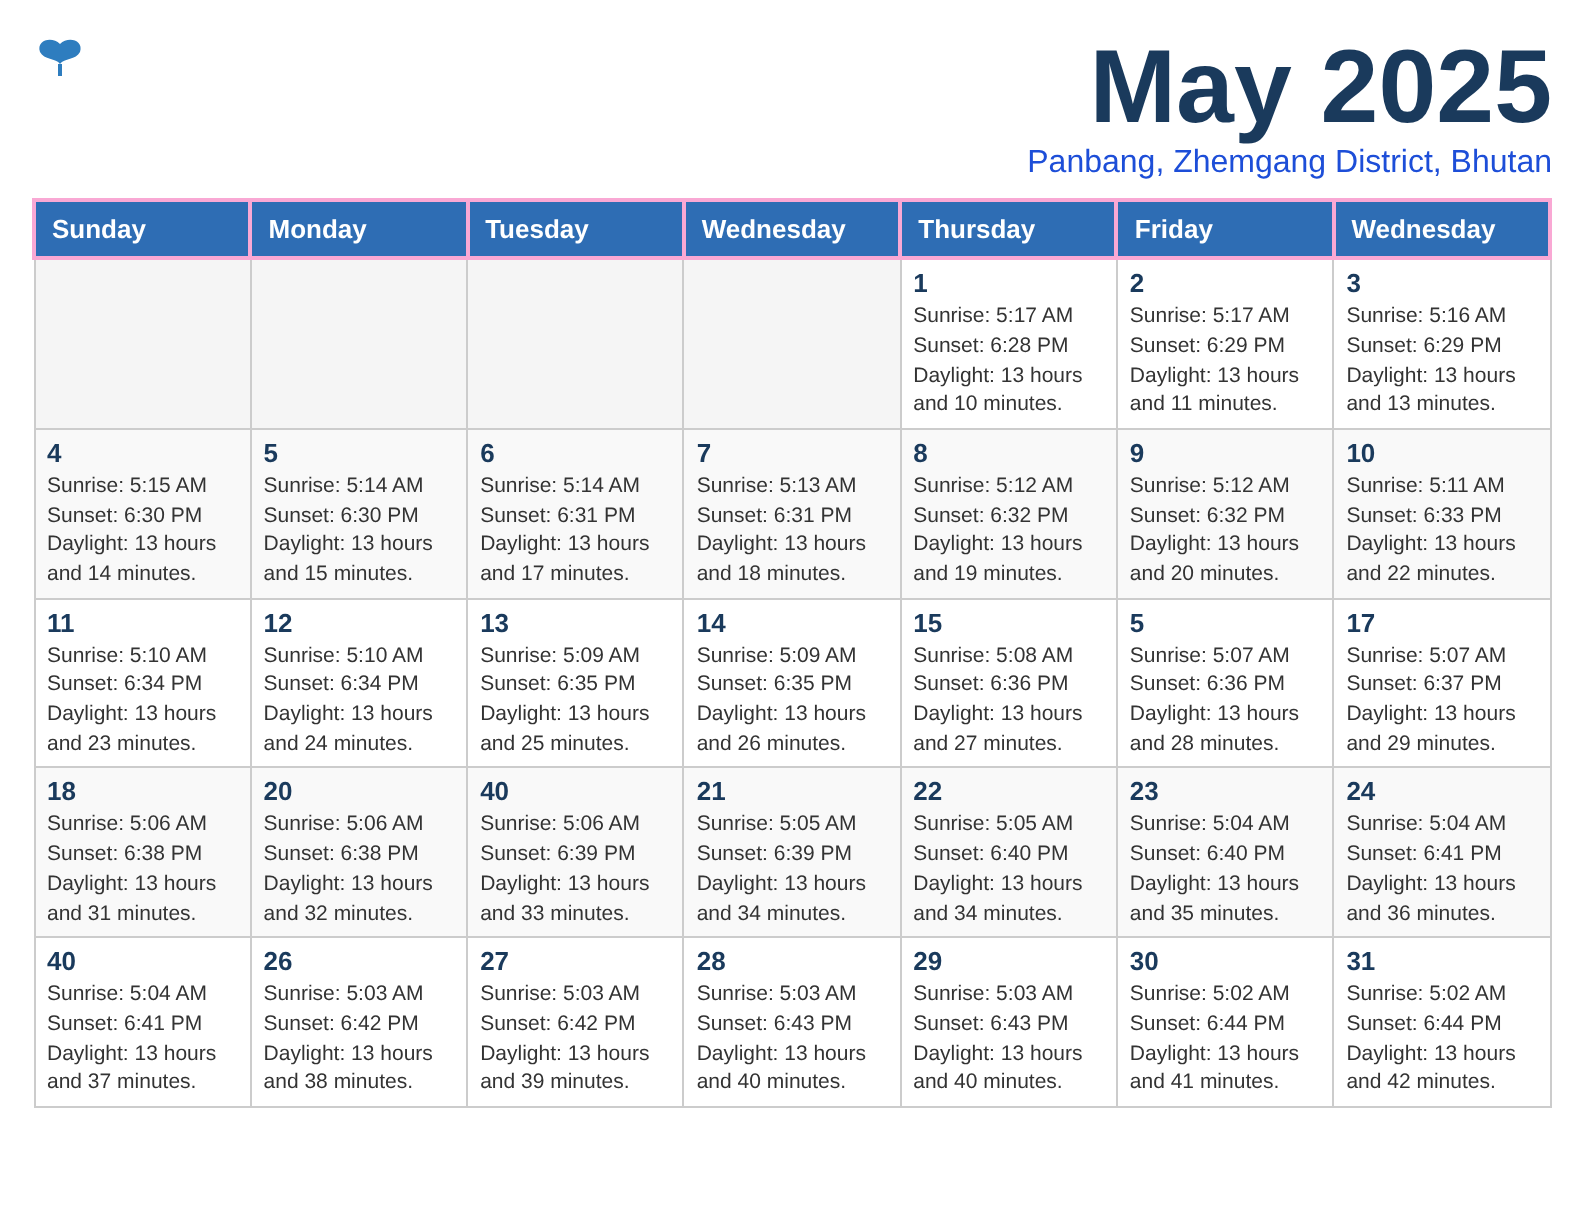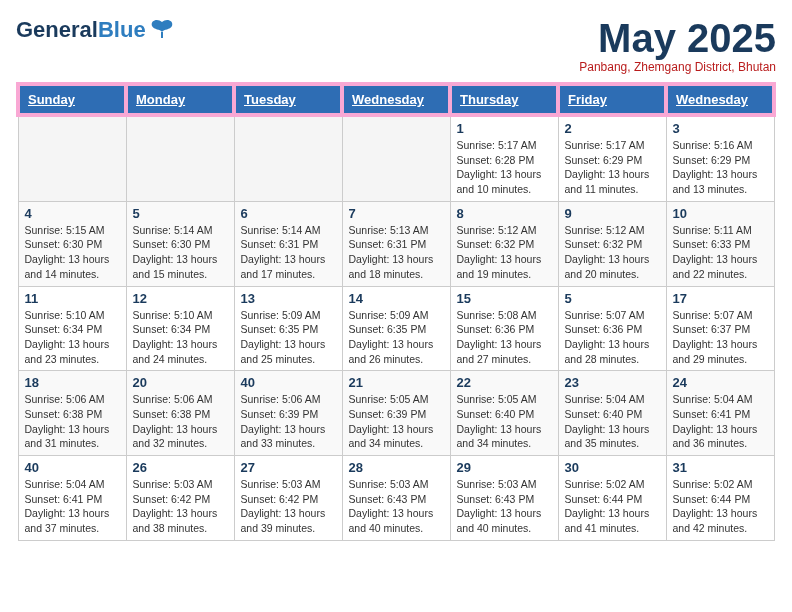--- a/index.html
+++ b/index.html
@@ -18,44 +18,43 @@
     }
     .logo {
       display: flex;
       flex-direction: column;
       align-items: flex-start;
     }
     .title-area {
       text-align: right;
     }
     .month-title {
-      font-size: 40px;
+      font-size: 52px;
       font-weight: bold;
       color: #1a3a5c;
       line-height: 1.1;
     }
     .location-title {
-      font-size: 12px;
-      color: #b91c1c;
+      font-size: 16px;
+      color: #1d4ed8;
       font-weight: normal;
     }
     .calendar-table {
       width: 100%;
       border-collapse: collapse;
       font-size: 11px;
     }
     .calendar-table th {
       background-color: #2e6db4;
       color: #fff;
       text-align: left;
       padding: 6px 8px;
       font-size: 13px;
       font-weight: bold;
-      border: 4px solid #f9a8d4;
-      text-decoration: underline;
+      border: 2px solid #f9a8d4;
     }
     .calendar-table td {
       border: 1px solid #ccc;
       vertical-align: top;
       padding: 4px 6px;
       height: 80px;
       width: calc(100% / 7);
       background: #fff;
     }
     .calendar-table td.empty {
@@ -76,23 +75,20 @@
       font-size: 10.5px;
       line-height: 1.4;
     }
   </style>
 </head>
 <body>
 
 <div class="header-area">
   <div class="logo">
     <div style="display:flex;align-items:center;gap:2px;">
-      <div style="font-size:22px;font-weight:bold;color:#1a3a5c;line-height:1;">
-        <span>General</span><span style="color:#2e7dbf;">Blue</span>
-      </div>
 
       <svg width="28" height="28" viewBox="0 0 28 28">
         <path d="M14 6 C18 2, 26 4, 24 10 C22 14, 16 13, 14 16 C12 13, 6 14, 4 10 C2 4, 10 2, 14 6Z" fill="#2e7dbf"></path>
         <path d="M14 16 L14 22" stroke="#2e7dbf" stroke-width="2"></path>
       </svg>
     </div>
   </div>
   <div class="title-area">
     <div class="month-title">May 2025</div>
     <div class="location-title">Panbang, Zhemgang District, Bhutan</div>

